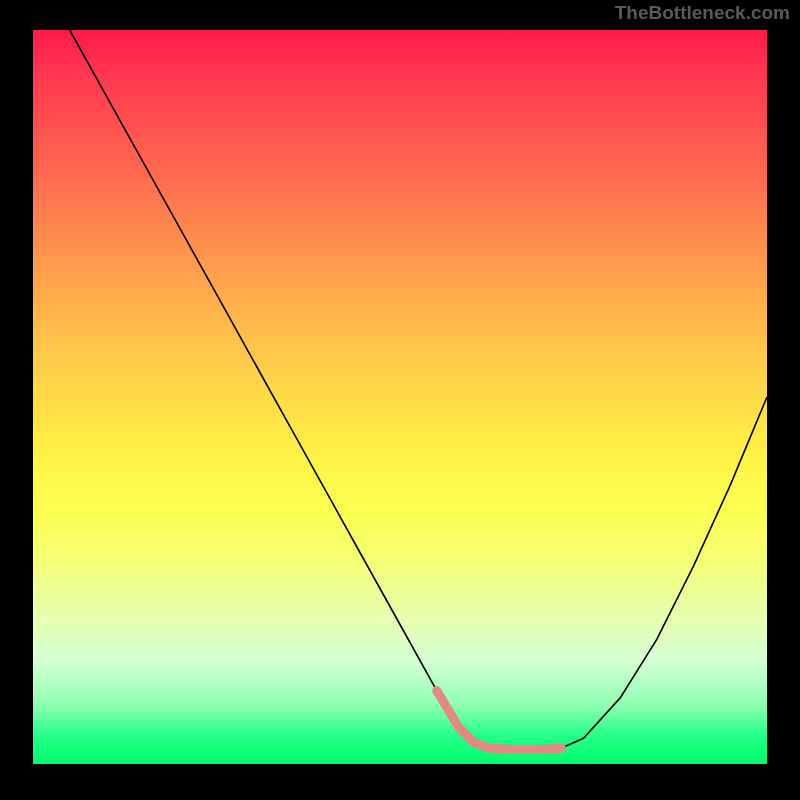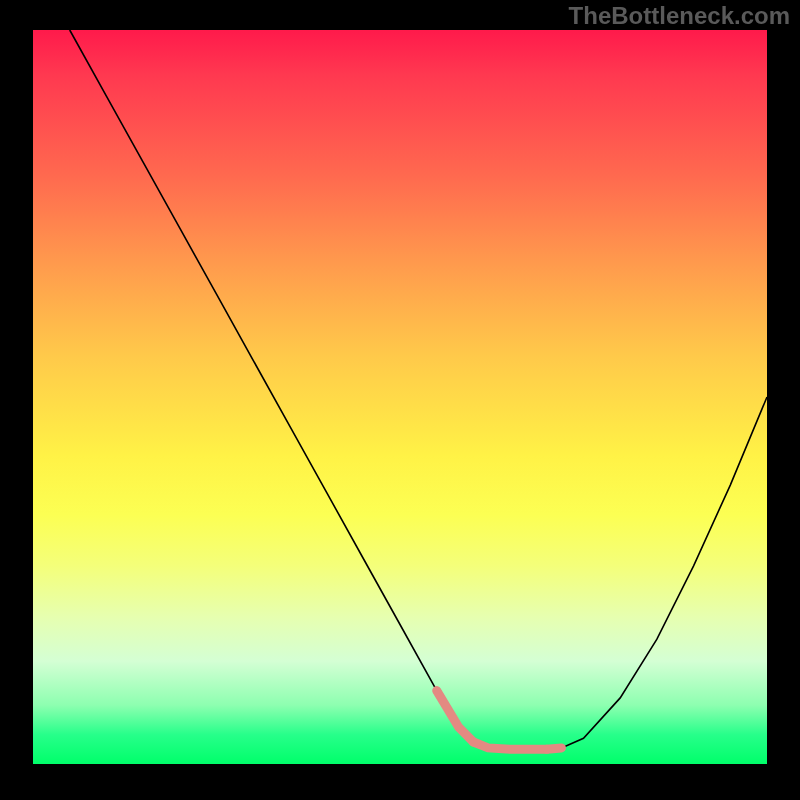--- a/index.html
+++ b/index.html
@@ -9,21 +9,21 @@
     background: #000;
     position: relative;
     font-family: Arial, Helvetica, sans-serif;
     overflow: hidden;
   }
   .watermark {
     position: absolute;
     top: 2px;
     right: 10px;
     color: #5a5a5a;
-    font-size: 24px;
+    font-size: 19px;
     font-weight: bold;
     z-index: 10;
   }
   .plot-area {
     position: absolute;
     left: 33px;
     top: 30px;
     width: 734px;
     height: 734px;
     background: linear-gradient(to bottom,

